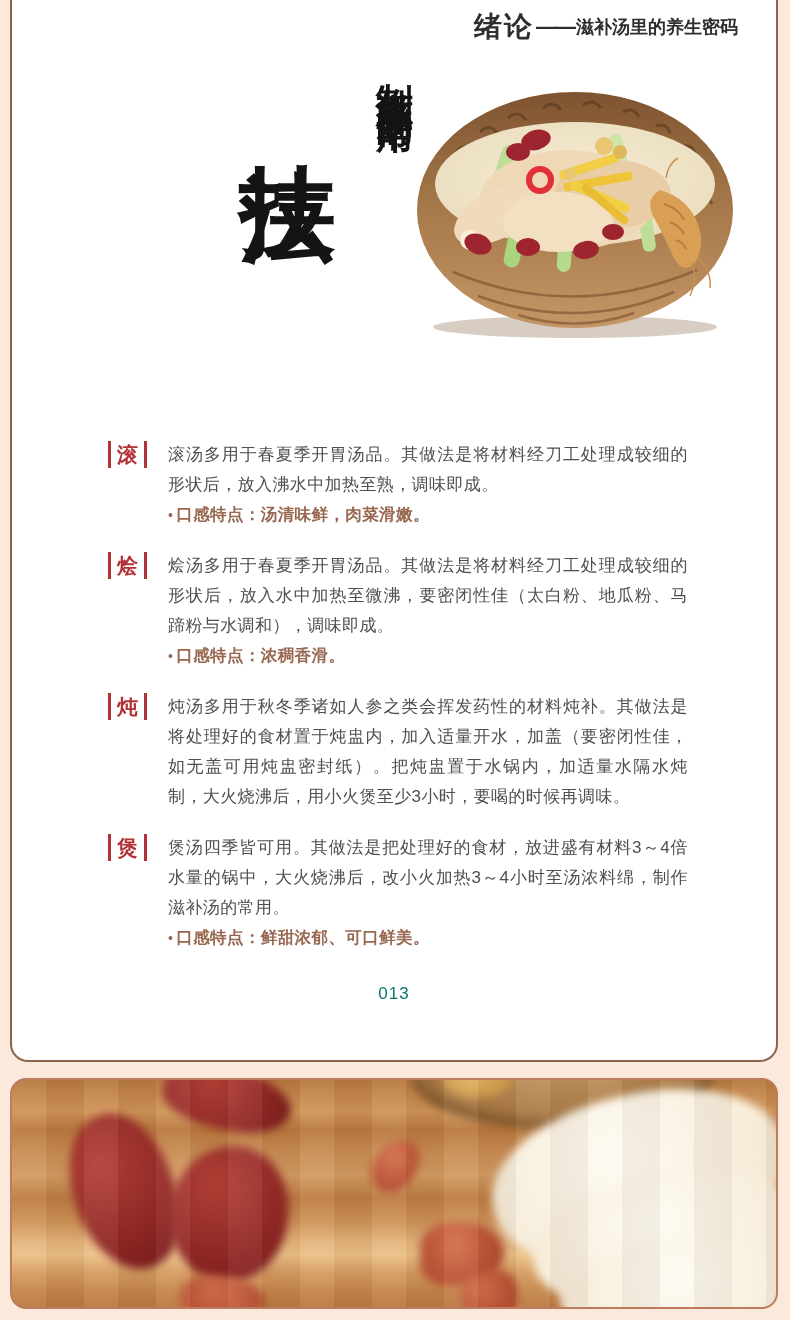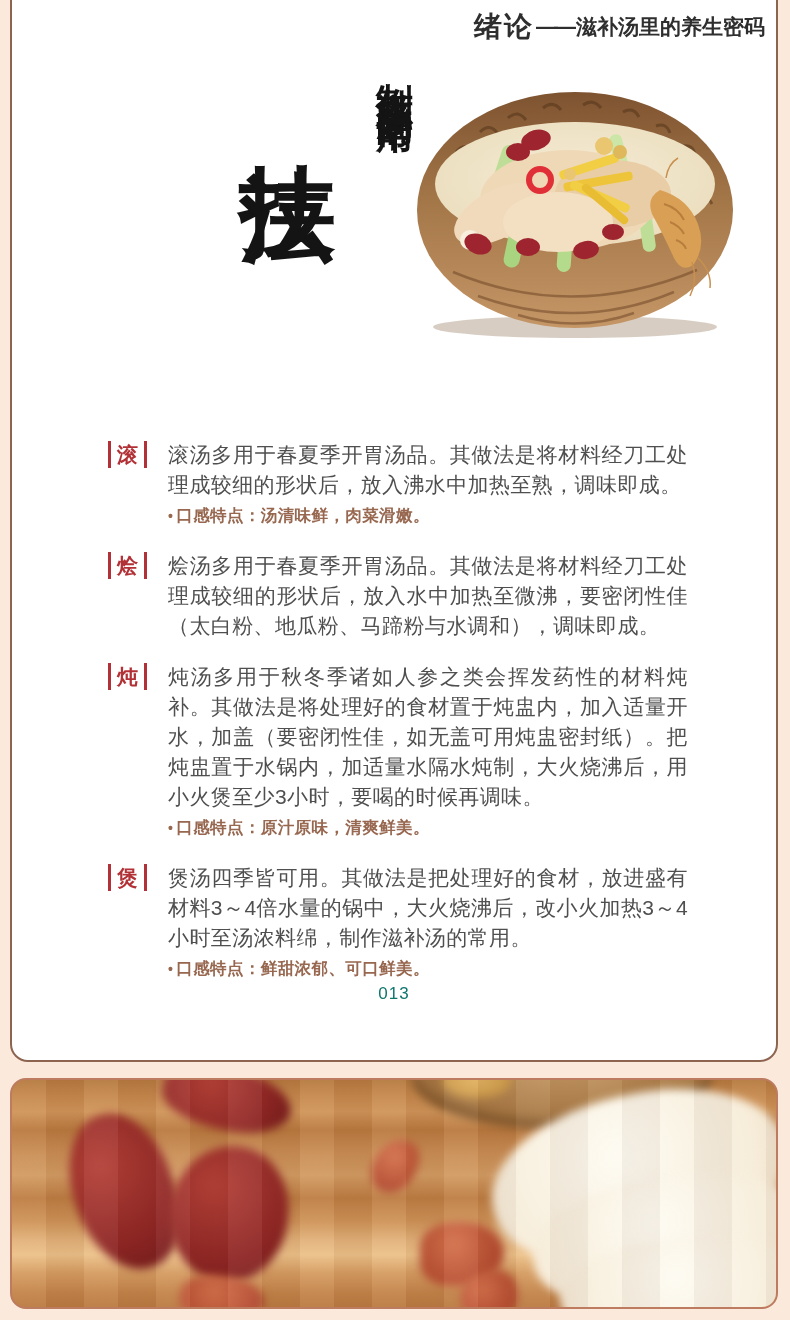--- a/index.html
+++ b/index.html
@@ -14,21 +14,21 @@
     box-sizing:border-box;background:#ffffff;
     border:2px solid #8d6450;border-radius:18px;
   }
   
   .running-head{
     position:absolute;top:30px;left:450px;
     display:flex;align-items:center;color:#2e2e2e;white-space:nowrap;margin-left:12px;
   }
   .rh-chapter{font-size:28px;font-weight:900;letter-spacing:2px;font-family:"DejaVu Serif",serif;}
   .rh-dash{font-size:22px;font-weight:700;letter-spacing:-4px;margin:0 4px 0 2px;}
-  .rh-sub{font-size:21px;font-weight:900;}
+  .rh-sub{font-size:18px;font-weight:900;}
   
   .title-vertical{
     position:absolute;top:76px;left:212px;height:360px;
     writing-mode:vertical-rl;color:#141414;
     font-family:"DejaVu Serif",serif;
   }
   .title-sub{display:block;font-size:37px;font-weight:900;letter-spacing:5px;}
   .title-main{
     display:block;font-size:96px;font-weight:900;letter-spacing:6px;
     margin-inline-start:32px;margin-block-start:16px;
@@ -39,26 +39,26 @@
   .sections{position:absolute;top:462px;left:96px;width:614px;}
   .section{display:flex;align-items:flex-start;margin-bottom:21px;}
   .section-marker{
     flex:0 0 auto;margin-top:1px;
     color:#b23136;font-size:21px;font-weight:700;line-height:1.2;
     border-left:3px solid #b23136;border-right:3px solid #b23136;
     padding:1px 6px;
   }
   .section-content{margin-left:21px;width:520px;}
   .section-body{
-    margin:0;font-size:21px;line-height:30px;color:#4f4f4f;
+    margin:0;font-size:17px;line-height:30px;color:#4f4f4f;
     text-align:justify;letter-spacing:.4px;
   }
   .section-taste{
     margin:1px 0 0 0;font-size:16.5px;line-height:28px;
-    font-weight:700;color:#97674f;letter-spacing:.4px;
+    font-weight:700;color:#97674f;letter-spacing:.4px;font-family:Liberation Serif, serif;
   }
   .taste-bullet{font-size:14px;margin-right:3px;}
   
   .page-num{
     position:absolute;top:1006px;left:0;width:100%;text-align:center;
     font-size:17px;color:#0f766e;letter-spacing:1px;
   }
   
   .photo{
     position:absolute;left:10px;top:1078px;width:768px;height:231px;
@@ -217,28 +217,28 @@
       <div class="section-content">
         <p class="section-body">滚汤多用于春夏季开胃汤品。其做法是将材料经刀工处理成较细的形状后，放入沸水中加热至熟，调味即成。</p>
         <p class="section-taste"><span class="taste-bullet">•</span><span>口感特点：</span><span>汤清味鲜，肉菜滑嫩。</span></p>
       </div>
     </div>
 
     <div class="section">
       <span class="section-marker">烩</span>
       <div class="section-content">
         <p class="section-body">烩汤多用于春夏季开胃汤品。其做法是将材料经刀工处理成较细的形状后，放入水中加热至微沸，要密闭性佳（太白粉、地瓜粉、马蹄粉与水调和），调味即成。</p>
+        <p class="section-taste"><span class="taste-bullet">•</span><span>口感特点：</span><span>浓稠香滑。</span></p>
       </div>
     </div>
 
     <div class="section">
       <span class="section-marker">炖</span>
       <div class="section-content">
         <p class="section-body">炖汤多用于秋冬季诸如人参之类会挥发药性的材料炖补。其做法是将处理好的食材置于炖盅内，加入适量开水，加盖（要密闭性佳，如无盖可用炖盅密封纸）。把炖盅置于水锅内，加适量水隔水炖制，大火烧沸后，用小火煲至少3小时，要喝的时候再调味。</p>
-        <p class="section-taste"><span class="taste-bullet">•</span><span>口感特点：</span><span>原汁原味，清爽鲜美。</span></p>
       </div>
     </div>
 
     <div class="section">
       <span class="section-marker">煲</span>
       <div class="section-content">
         <p class="section-body">煲汤四季皆可用。其做法是把处理好的食材，放进盛有材料3～4倍水量的锅中，大火烧沸后，改小火加热3～4小时至汤浓料绵，制作滋补汤的常用。</p>
         <p class="section-taste"><span class="taste-bullet">•</span><span>口感特点：</span><span>鲜甜浓郁、可口鲜美。</span></p>
       </div>
     </div>

